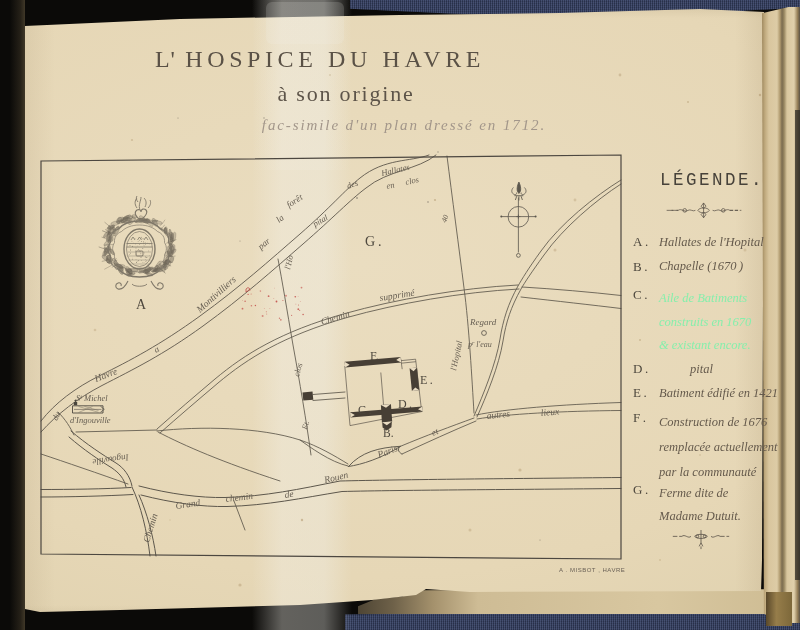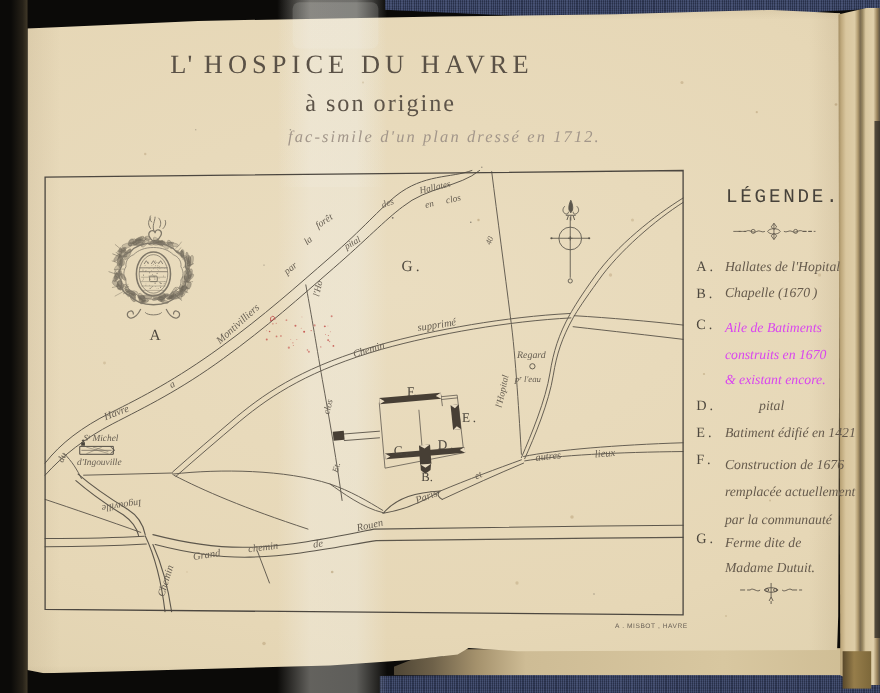--- a/index.html
+++ b/index.html
@@ -525,21 +525,21 @@
     </g>
   </svg>
 
   <div class="abs" style="left:633px;top:234px;color:#4e483e;font-size:13px;">A .</div>
   <div class="abs" style="left:659px;top:235px;color:#655a4c;font-size:12.5px;font-style:italic;white-space:nowrap;">Hallates de l'Hopital</div>
 
   <div class="abs" style="left:633px;top:259px;color:#4e483e;font-size:13px;">B .</div>
   <div class="abs" style="left:659px;top:259px;color:#655a4c;font-size:12.5px;font-style:italic;white-space:nowrap;">Chapelle (1670 )</div>
 
   <div class="abs" style="left:633px;top:287px;color:#4e483e;font-size:13px;">C .</div>
-  <div class="abs" style="left:659px;top:287px;color:#d946ef;font-size:12.5px;font-style:italic;white-space:nowrap;line-height:23.5px;">Aile de Batiments<br>construits en 1670<br>&amp; existant encore.</div>
+  <div class="abs" style="left:659px;top:287px;color:#86efac;font-size:12.5px;font-style:italic;white-space:nowrap;line-height:23.5px;">Aile de Batiments<br>construits en 1670<br>&amp; existant encore.</div>
 
   <div class="abs" style="left:633px;top:361px;color:#4e483e;font-size:13px;">D .</div>
   <div class="abs" style="left:690px;top:362px;color:#655a4c;font-size:12.5px;font-style:italic;">pital</div>
 
   <div class="abs" style="left:633px;top:385px;color:#4e483e;font-size:13px;">E .</div>
   <div class="abs" style="left:659px;top:386px;color:#655a4c;font-size:12.5px;font-style:italic;white-space:nowrap;">Batiment édifié en 1421</div>
 
   <div class="abs" style="left:633px;top:410px;color:#4e483e;font-size:13px;">F .</div>
   <div class="abs" style="left:659px;top:410px;color:#655a4c;font-size:12.5px;font-style:italic;white-space:nowrap;line-height:25px;">Construction de 1676<br>remplacée actuellement<br>par la communauté</div>
 

